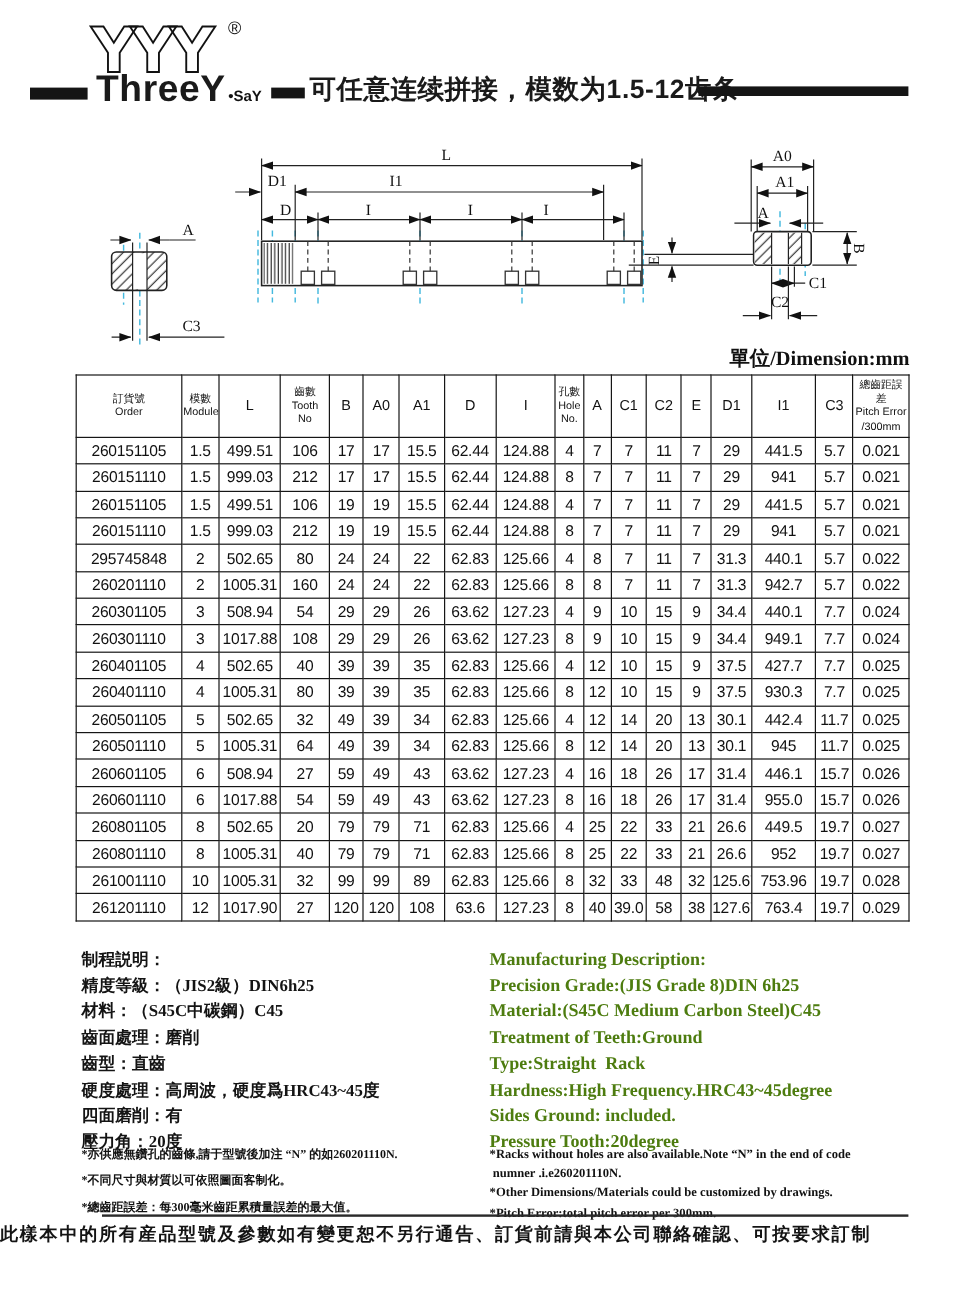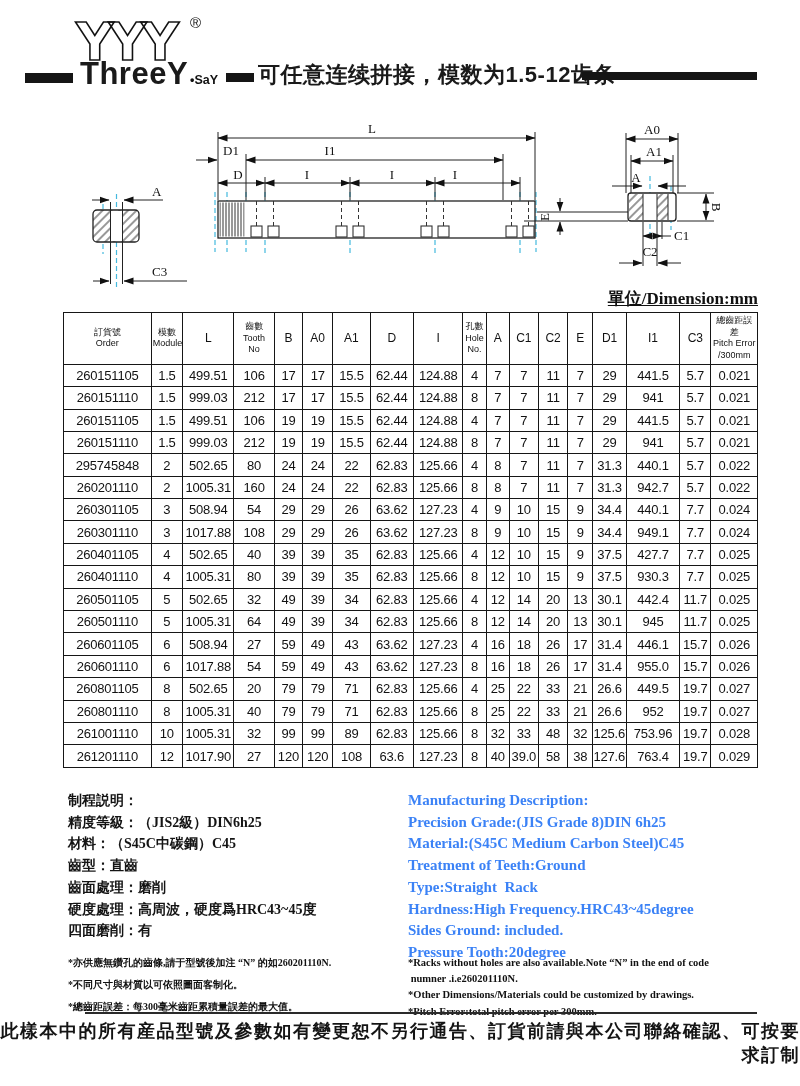--- a/index.html
+++ b/index.html
@@ -21,26 +21,26 @@
   #unit-label{font-family:"Liberation Serif",serif;font-size:17px;font-weight:600;}
   
   #spec-table{border-collapse:collapse;table-layout:fixed;width:695px;background:#fff;}
   #spec-table th,#spec-table td{border:1.5px solid #161616;text-align:center;vertical-align:middle;padding:0;overflow:hidden;}
   #spec-table th{font-weight:400;font-size:9px;line-height:1.3;height:44px;padding:2px 1px;}
   #spec-table th div:only-child{font-size:12px;}
   #spec-table td{font-size:13px;height:21.4px;letter-spacing:-0.2px;}
   
   .line{white-space:pre-wrap;}
   #specs-cn .line{font-family:"Liberation Serif",serif;font-weight:bold;font-size:14px;line-height:21.7px;color:#141414;}
-  #specs-en .line{font-family:"Liberation Serif",serif;font-weight:bold;font-size:15px;line-height:21.7px;color:#3b82f6;}
+  #specs-en .line{font-family:"Liberation Serif",serif;font-weight:bold;font-size:15px;line-height:21.7px;color:#4d7c0f;}
   #notes-cn .line{font-family:"Liberation Serif",serif;font-weight:bold;font-size:10px;line-height:22px;}
   #notes-en .line{font-family:"Liberation Serif",serif;font-weight:bold;font-size:10.5px;line-height:15.5px;margin-bottom:1px;}
   #footer-rule{position:absolute;left:85px;top:1012px;width:672px;height:1.5px;background:#2a2a2a;}
-  #footer-note{position:absolute;left:0;top:1019px;width:800px;text-align:right;
-    font-family:"Liberation Serif",serif;font-weight:bold;font-size:18px;letter-spacing:1.5px;color:#141414;}
+  #footer-note{position:absolute;left:0;top:1019px;width:800px;text-align:left;
+    font-family:"Liberation Serif",serif;font-weight:bold;font-size:15px;letter-spacing:1.5px;color:#141414;}
 </style>
 </head>
 <body>
 
 <div class="abs" style="left:74px;top:14px;">
   <svg width="140" height="58" viewBox="0 0 140 58">
     <text x="2" y="46" font-family="DejaVu Sans, sans-serif" font-size="52" font-weight="bold" letter-spacing="-5" fill="none" stroke="#111" stroke-width="1.6">YYY</text>
     <text x="116" y="14" font-size="15" fill="#111">®</text>
   </svg>
 </div>
@@ -188,21 +188,21 @@
     <text class="lbl" x="674" y="132">C1</text>
 
     <line class="dim" x1="643" y1="114" x2="643" y2="158"></line>
     <line class="dim" x1="657" y1="114" x2="657" y2="158"></line>
     <line class="dim" x1="619" y1="155" x2="642" y2="155" marker-end="url(#ar)"></line>
     <line class="dim" x1="681" y1="155" x2="658" y2="155" marker-end="url(#ar)"></line>
     <text class="lbl" x="650" y="148" text-anchor="middle">C2</text>
   </g>
 </svg>
 
-<div class="abs" id="unit-label" style="right:42px;top:287px;text-decoration:underline;">單位/Dimension:mm</div>
+<div class="abs" id="unit-label" style="right:42px;top:287px;">單位/Dimension:mm</div>
 
 <div class="abs" style="left:63px;top:312px;">
   <table id="spec-table">
     <colgroup>
       <col style="width:87px">
         <col style="width:31px">
         <col style="width:51px">
         <col style="width:40px">
       <col style="width:28px">
         <col style="width:30px">
@@ -647,24 +647,25 @@
           <td>0.029</td>
         </tr>
       </tbody>
   </table>
 </div>
 
 <div class="abs" id="specs-cn" style="left:68px;top:790px;width:330px;">
     <div class="line">制程説明：</div>
     <div class="line">精度等級：（JIS2級）DIN6h25</div>
     <div class="line">材料：（S45C中碳鋼）C45</div>
+    <div class="line">齒面處理：磨削</div>
     <div class="line">齒型：直齒</div>
-    <div class="line">齒面處理：磨削</div>
     <div class="line">硬度處理：高周波，硬度爲HRC43~45度</div>
     <div class="line">四面磨削：有</div>
+    <div class="line">壓力角：20度</div>
   </div>
 <div class="abs" id="specs-en" style="left:408px;top:790px;width:370px;">
     <div class="line">Manufacturing Description:</div>
     <div class="line">Precision Grade:(JIS Grade 8)DIN 6h25</div>
     <div class="line">Material:(S45C Medium Carbon Steel)C45</div>
     <div class="line">Treatment of Teeth:Ground</div>
     <div class="line">Type:Straight  Rack</div>
     <div class="line">Hardness:High Frequency.HRC43~45degree</div>
     <div class="line">Sides Ground: included.</div>
     <div class="line">Pressure Tooth:20degree</div>

